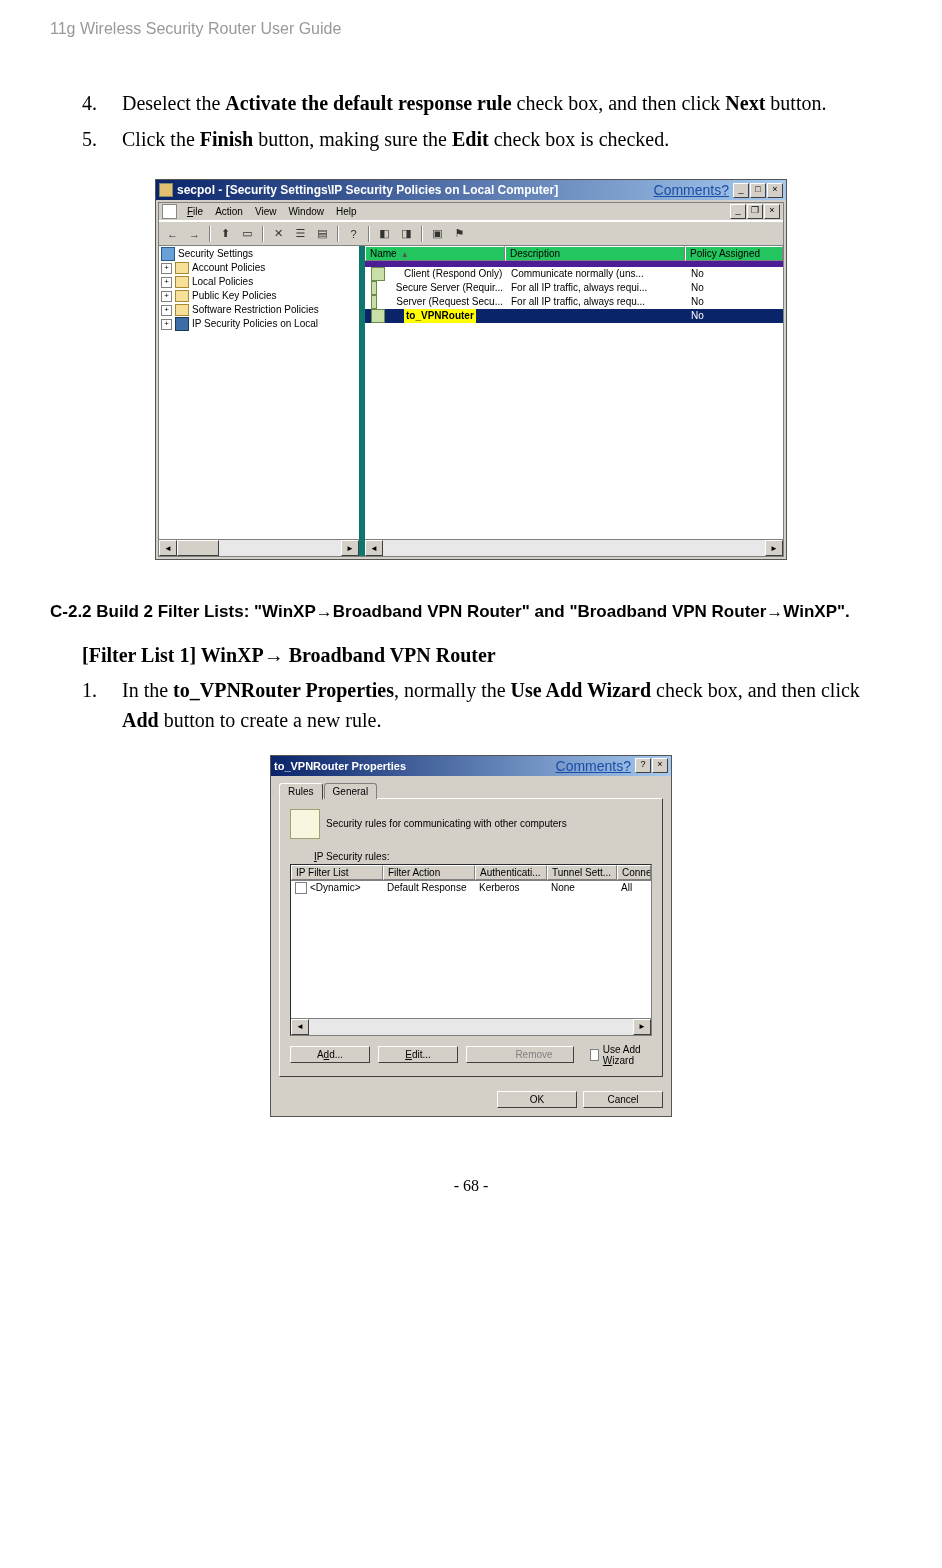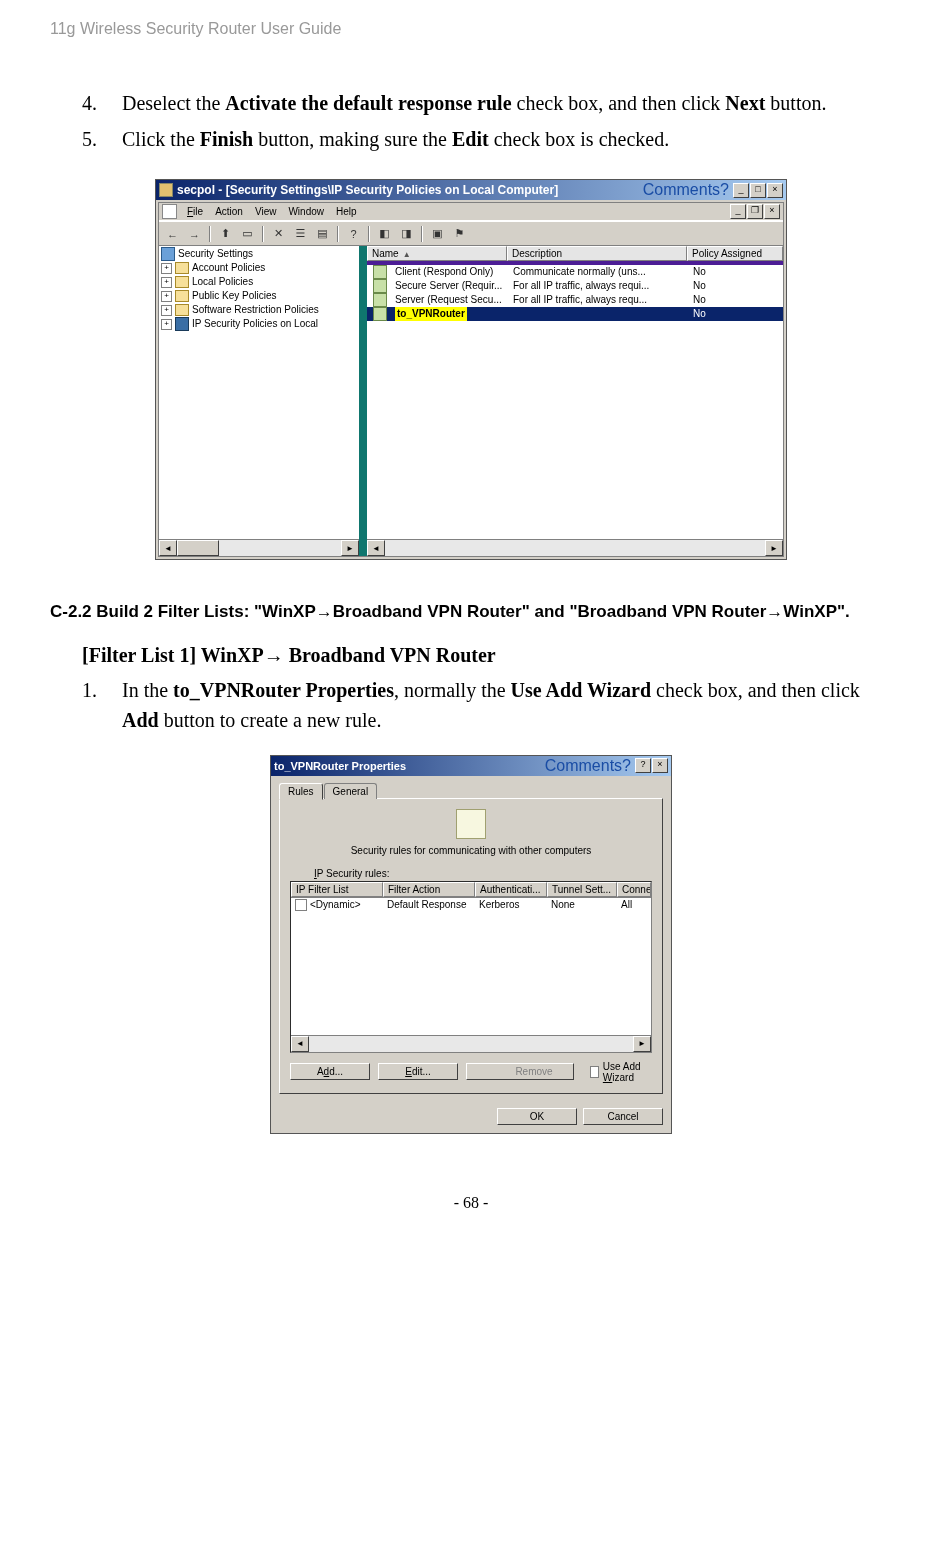--- a/index.html
+++ b/index.html
@@ -82,21 +82,22 @@
     border: 1px solid #fff;
     border-right-color: #404040;
     border-bottom-color: #404040;
     font-size: 9px;
     line-height: 11px;
     text-align: center;
     color: #000;
   }
   .comments-link {
     color: #1a4da5;
-    font-size: 16px;
+    font-size: 14px;
+    text-decoration: underline;
     margin-right: 4px;
   }
   .secpol-doc {
     margin: 2px;
     border: 1px solid #808080;
     background: #d4d0c8;
   }
   .menubar {
     display: flex;
     align-items: center;
@@ -138,21 +139,21 @@
   }
   .arrow { font-size: 11px; }
 
   .secpol-body {
     display: flex;
     background: #fff;
     height: 310px;
   }
   .tree-pane {
     width: 200px;
-    border-right: 8px solid #0f766e;
+    border-right: 6px solid #0f766e;
     background: #fff;
     display: flex;
     flex-direction: column;
   }
   .tree-content { flex: 1; padding: 1px 2px; overflow: hidden; }
   .tree-item {
     display: flex;
     align-items: center;
     white-space: nowrap;
     line-height: 14px;
@@ -184,43 +185,43 @@
     margin-right: 3px;
   }
 
   .list-pane {
     flex: 1;
     display: flex;
     flex-direction: column;
   }
   .list-header {
     display: flex;
-    background: #e5e5e5;
-    border-bottom: 4px solid #4c1d95;
+    background: #22c55e;
+    border-bottom: 6px solid #4c1d95;
   }
   .list-header .col {
     border: 1px solid #fff;
     border-right-color: #808080;
     border-bottom-color: #808080;
     padding: 1px 4px;
     box-sizing: border-box;
   }
   .col-name { width: 140px; }
   .col-desc { width: 180px; }
   .col-pol  { flex: 1; }
   .sort-arrow { font-size: 8px; margin-left: 4px; color: #555; }
 
   .list-body { flex: 1; background: #fff; position: relative; }
   .list-row {
     display: flex;
     line-height: 14px;
     padding: 0 0 0 2px;
   }
   .row-cell { box-sizing: border-box; padding: 0 4px; white-space: nowrap; overflow: hidden; }
-  .rc-name { width: 140px; display: flex; align-items: center; gap: 8px; }
+  .rc-name { width: 140px; display: flex; align-items: center; gap: 19px; }
   .rc-desc { width: 180px; }
   .rc-pol  { flex: 1; }
   .pol-icon {
     width: 12px; height: 12px;
     background: #c8e0a8;
     border: 1px solid #6a8a4a;
   }
   .row-selected {
     background: #0a246a;
     color: #fff;
@@ -305,21 +306,20 @@
     border-right-color: #404040;
     border-bottom-color: #404040;
     padding: 10px;
     background: #d4d0c8;
   }
   .infobar {
     display: flex;
     align-items: center;
     gap: 6px;
     margin-bottom: 12px;
-    flex-direction: column;
   }
   .infobar .big-icon {
     width: 28px; height: 28px;
     background: #f7f7e0;
     border: 1px solid #a0a070;
   }
   .group-label { margin-bottom: 2px; padding-left: 24px; }
   .listview {
     background: #fff;
     border: 1px inset #808080;

